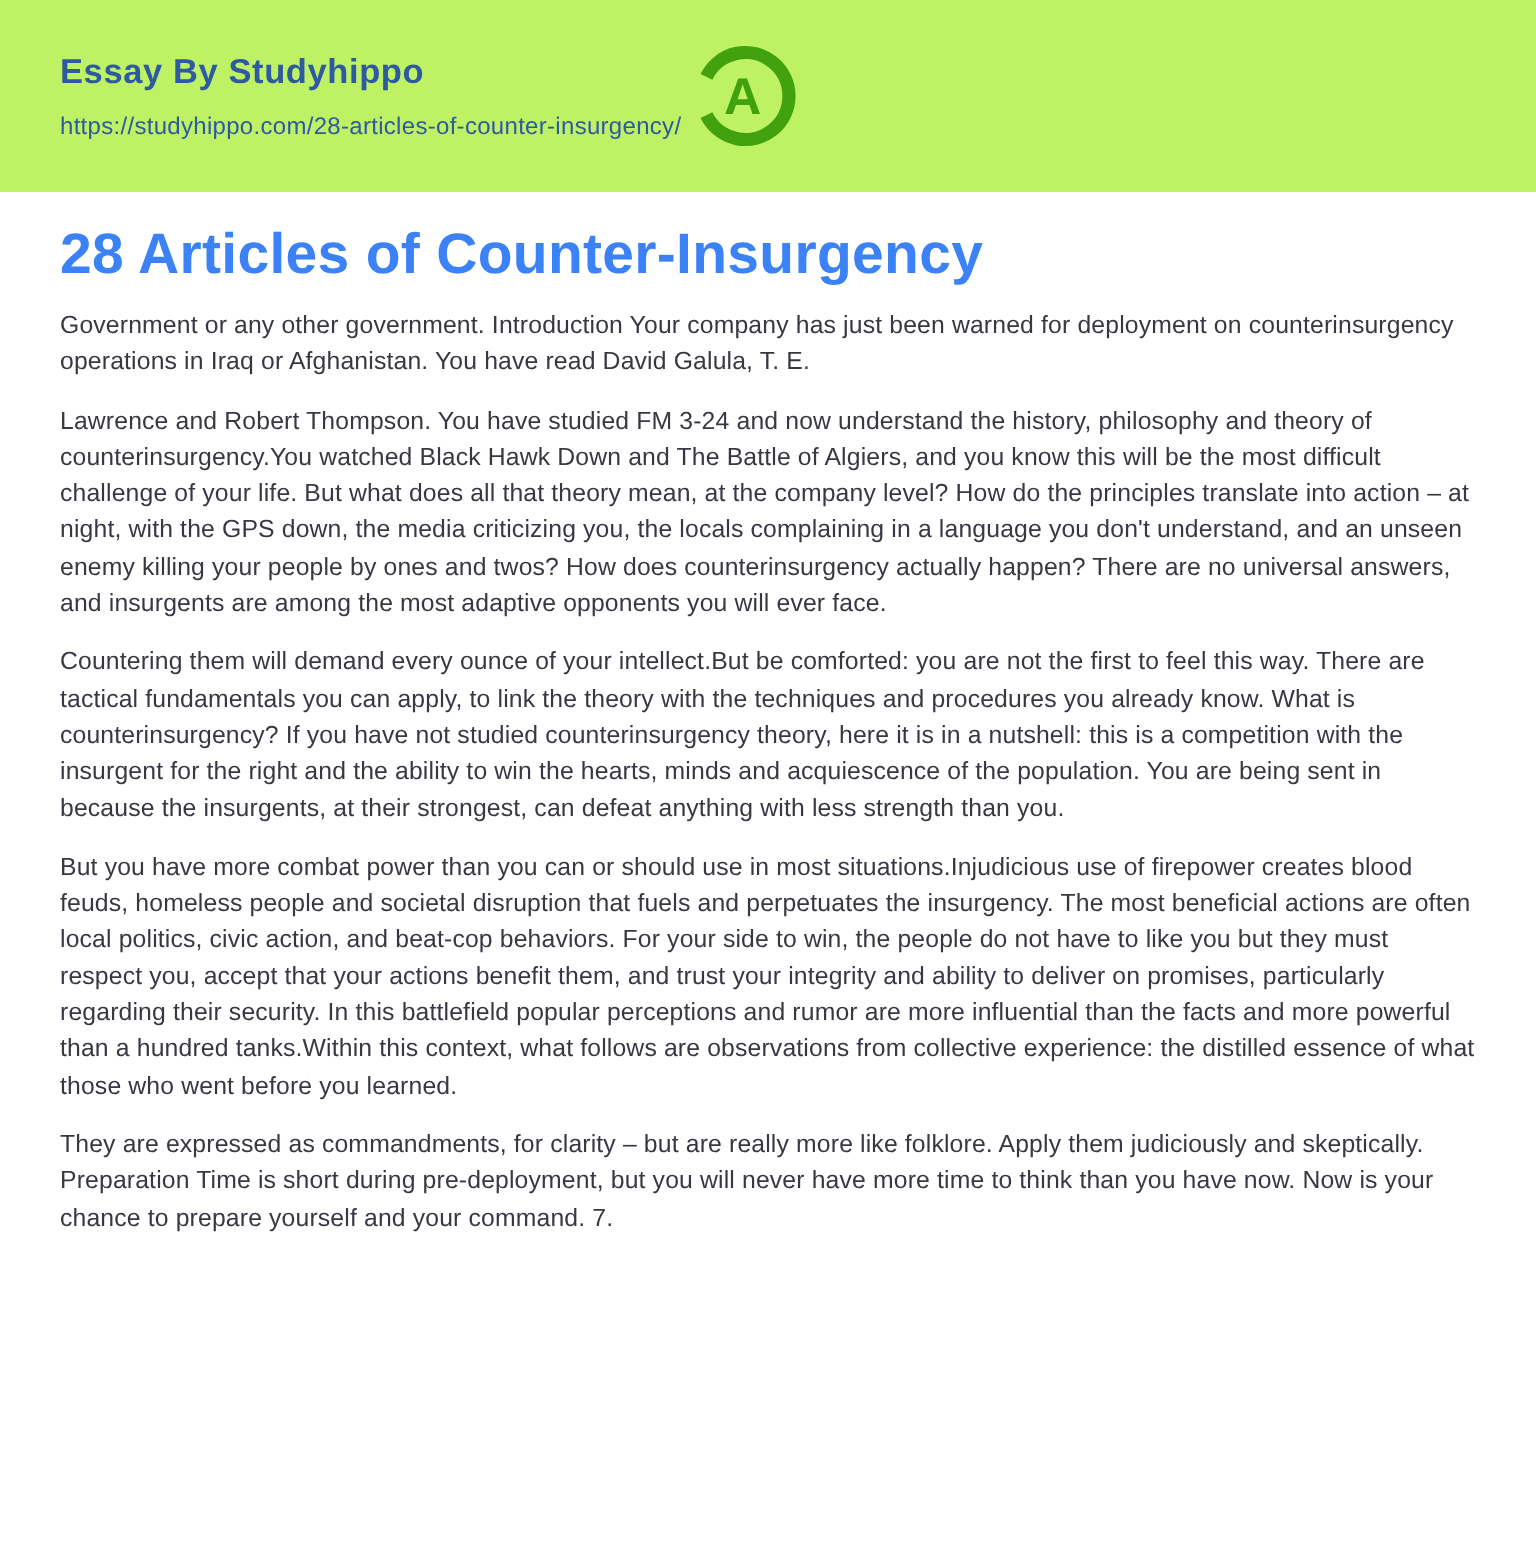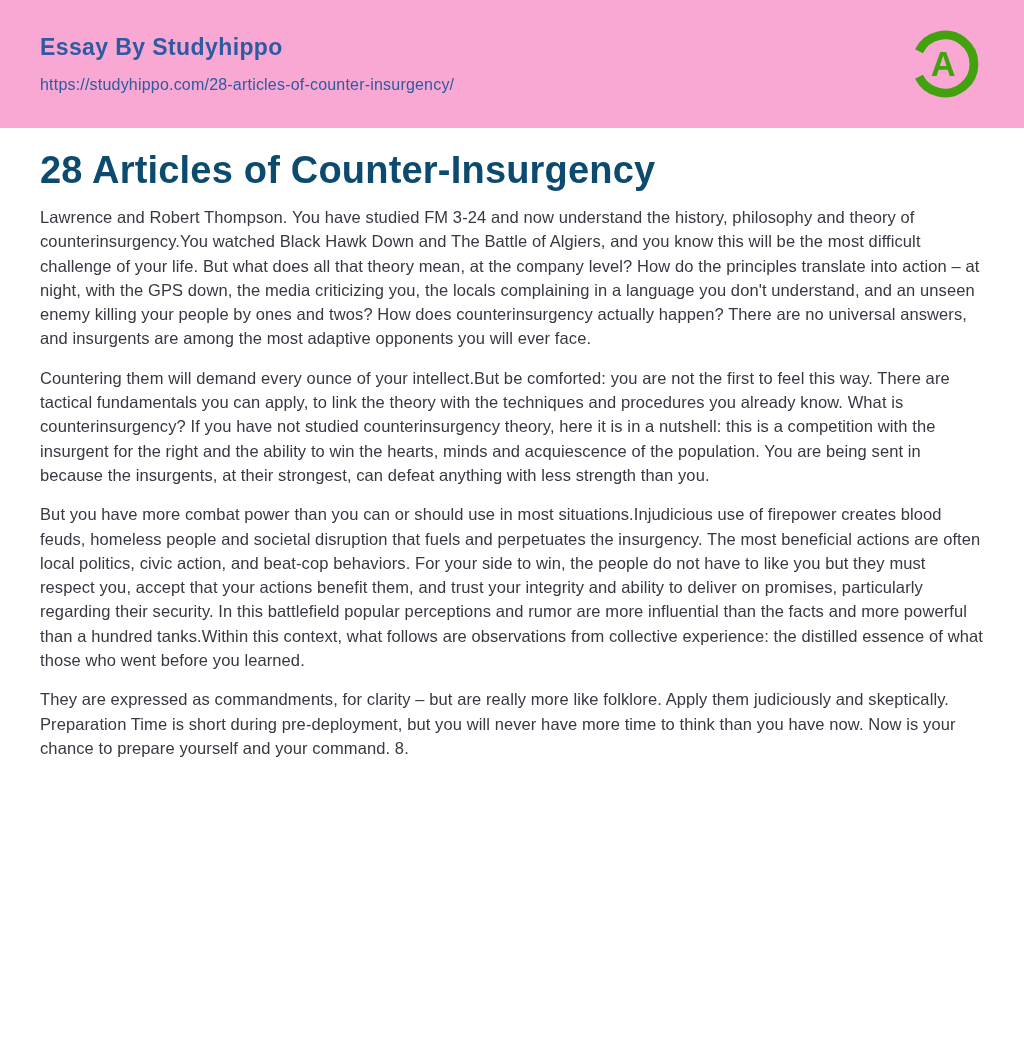--- a/index.html
+++ b/index.html
@@ -7,25 +7,25 @@
   body {
     width: 1024px;
     height: 1043px;
     background: #ffffff;
     font-family: "Liberation Sans", "DejaVu Sans", sans-serif;
     overflow: hidden;
   }
 
   
   .page-header {
-    background: #f9a8d4;
+    background: #bef264;
     height: 128px;
     display: flex;
     align-items: center;
-    justify-content: space-between;
+    justify-content: flex-start;
     padding: 0 38px 0 40px;
   }
   .header-text { display: flex; flex-direction: column; }
   .site-title {
     margin: 0 0 15px 0;
     font-size: 23px;
     font-weight: 700;
     letter-spacing: 0.4px;
     color: #2d5aa0;
   }
@@ -41,21 +41,21 @@
 
   
   .main {
     padding: 21px 40px 0 40px;
   }
   .article-title {
     margin: 0 0 13px 0;
     font-size: 38px;
     font-weight: 700;
     letter-spacing: 0.2px;
-    color: #0c4a6e;
+    color: #3b82f6;
   }
   .para {
     margin: 0 0 15px 0;
     max-width: 944px;
     font-size: 16.5px;
     line-height: 24.3px;
     letter-spacing: 0.1px;
     color: #383842;
   }
 </style>
@@ -71,17 +71,18 @@
     <svg width="84" height="88" viewBox="0 0 100 100" aria-hidden="true">
       <path d="M 20.2 34.8 A 34.5 34.5 0 1 1 20.2 65.2" fill="none" stroke="#41a20e" stroke-width="10.5" stroke-linecap="butt"></path>
       <text x="49" y="64.5" text-anchor="middle" font-family="Liberation Sans, DejaVu Sans, sans-serif" font-size="41" font-weight="600" fill="#41a20e">A</text>
     </svg>
   </div>
 </header>
 
 <main class="main">
   <h1 class="article-title">28 Articles of Counter-Insurgency</h1>
 
+  <p class="para">Government or any other government. Introduction Your company has just been warned for deployment on counterinsurgency operations in Iraq or Afghanistan. You have read David Galula, T. E.</p>
   <p class="para">Lawrence and Robert Thompson. You have studied FM 3-24 and now understand the history, philosophy and theory of counterinsurgency.You watched Black Hawk Down and The Battle of Algiers, and you know this will be the most difficult challenge of your life. But what does all that theory mean, at the company level? How do the principles translate into action – at night, with the GPS down, the media criticizing you, the locals complaining in a language you don't understand, and an unseen enemy killing your people by ones and twos? How does counterinsurgency actually happen? There are no universal answers, and insurgents are among the most adaptive opponents you will ever face.</p>
   <p class="para">Countering them will demand every ounce of your intellect.But be comforted: you are not the first to feel this way. There are tactical fundamentals you can apply, to link the theory with the techniques and procedures you already know. What is counterinsurgency? If you have not studied counterinsurgency theory, here it is in a nutshell: this is a competition with the insurgent for the right and the ability to win the hearts, minds and acquiescence of the population. You are being sent in because the insurgents, at their strongest, can defeat anything with less strength than you.</p>
   <p class="para">But you have more combat power than you can or should use in most situations.Injudicious use of firepower creates blood feuds, homeless people and societal disruption that fuels and perpetuates the insurgency. The most beneficial actions are often local politics, civic action, and beat-cop behaviors. For your side to win, the people do not have to like you but they must respect you, accept that your actions benefit them, and trust your integrity and ability to deliver on promises, particularly regarding their security. In this battlefield popular perceptions and rumor are more influential than the facts and more powerful than a hundred tanks.Within this context, what follows are observations from collective experience: the distilled essence of what those who went before you learned.</p>
-  <p class="para">They are expressed as commandments, for clarity – but are really more like folklore. Apply them judiciously and skeptically. Preparation Time is short during pre-deployment, but you will never have more time to think than you have now. Now is your chance to prepare yourself and your command. 8.</p>
+  <p class="para">They are expressed as commandments, for clarity – but are really more like folklore. Apply them judiciously and skeptically. Preparation Time is short during pre-deployment, but you will never have more time to think than you have now. Now is your chance to prepare yourself and your command. 7.</p>
 </main>
 
 </body></html>

